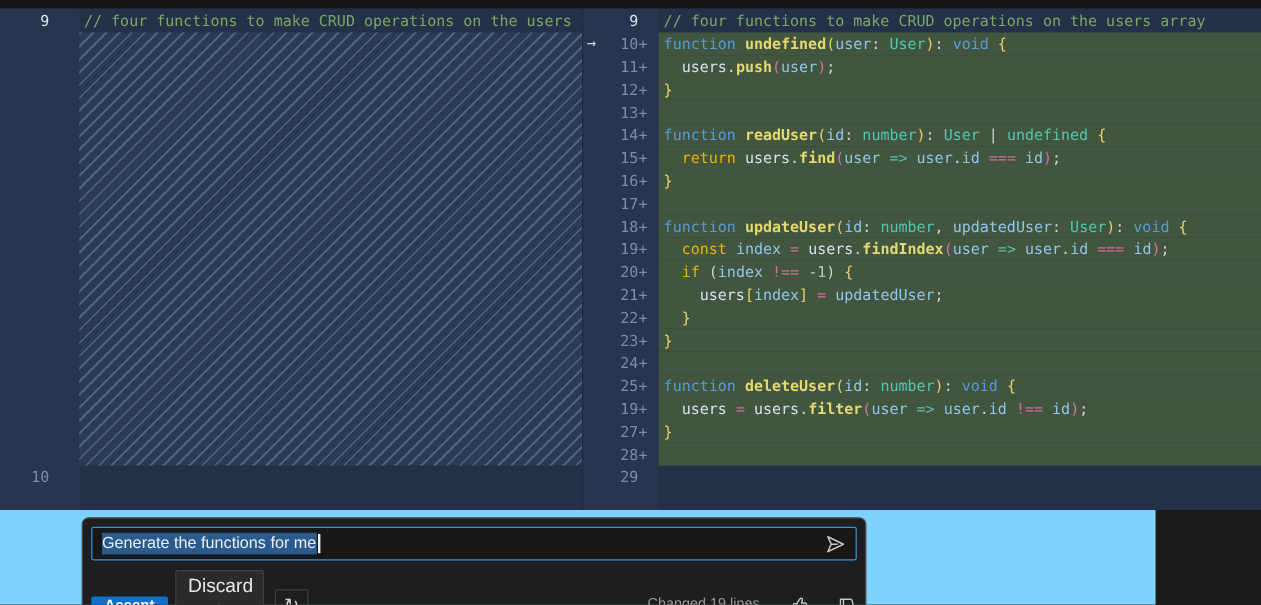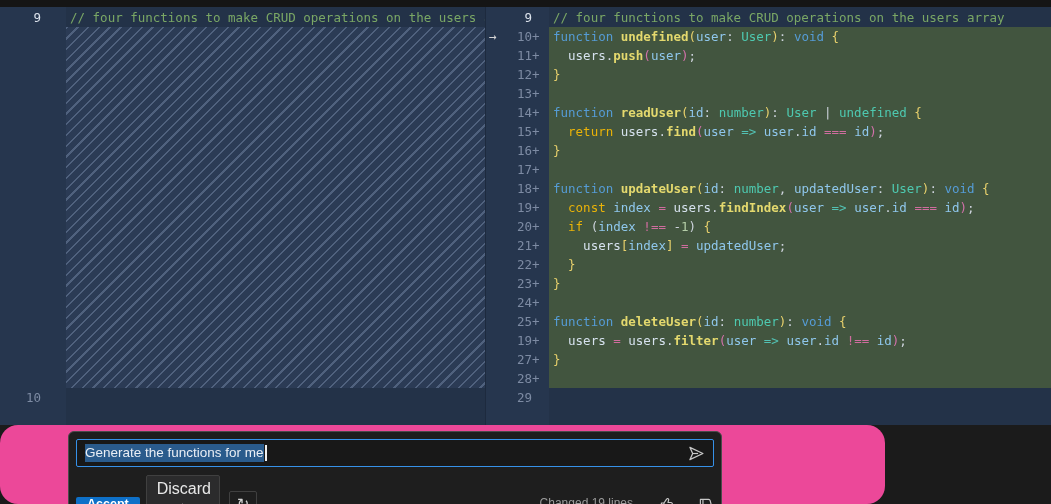--- a/index.html
+++ b/index.html
@@ -34,21 +34,21 @@
   .hatch { flex:1; background-color:#2b3b55;
            background-image:repeating-linear-gradient(135deg, rgba(130,150,182,0.42) 0 1.6px, transparent 1.6px 7.6px); }
 
   
   .tk-comment{color:#7aa765;} .tk-kw{color:#559cd6;} .tk-ct{color:#eab308;}
   .tk-fn{color:#e4d96e;font-weight:600;} .tk-ty{color:#4ec9b0;} .tk-pm{color:#8fc7ec;}
   .tk-vr{color:#d6e2ee;text-align:right;} .tk-op{color:#cf6d9e;} .tk-ar{color:#53c2b4;}
   .tk-nu{color:#b5cea8;} .tk-pl{color:#cdd3dc;} .tk-b1{color:#e8d16c;} .tk-b2{color:#d371ab;}
 
   
-  .widget-zone { position:absolute; top:425px; left:0; width:885px; height:79px; background:#ec4899;border-radius:18px; }
+  .widget-zone { position:absolute; top:425px; left:0; width:963px; height:79px; background:#7dd3fc; }
   .inline-chat { position:absolute; left:68px; top:6px; width:654px; height:90px;
                  border:1px solid #4b4b4b; border-radius:6px; padding:7px; background:#1e1e1e; }
   .chat-input { height:28px; border:1px solid #3691e8; background:#181818; border-radius:2px;
                 display:flex; align-items:center; padding:0 8px; }
   .sel-text { background:#2a5b8c; color:#e9eef5; font-size:13.5px; line-height:18px; white-space:pre; }
   .caret { width:2px; height:16px; background:#f0f0f0; margin-left:1px; }
   .send-btn { margin-left:auto; display:flex; align-items:center; cursor:pointer; }
 
   .actions { margin-top:8px; display:flex; align-items:center; gap:6px; }
   .btn-accept { background:#0e70c8; color:#ffffff; font-weight:700; font-size:12.5px;

